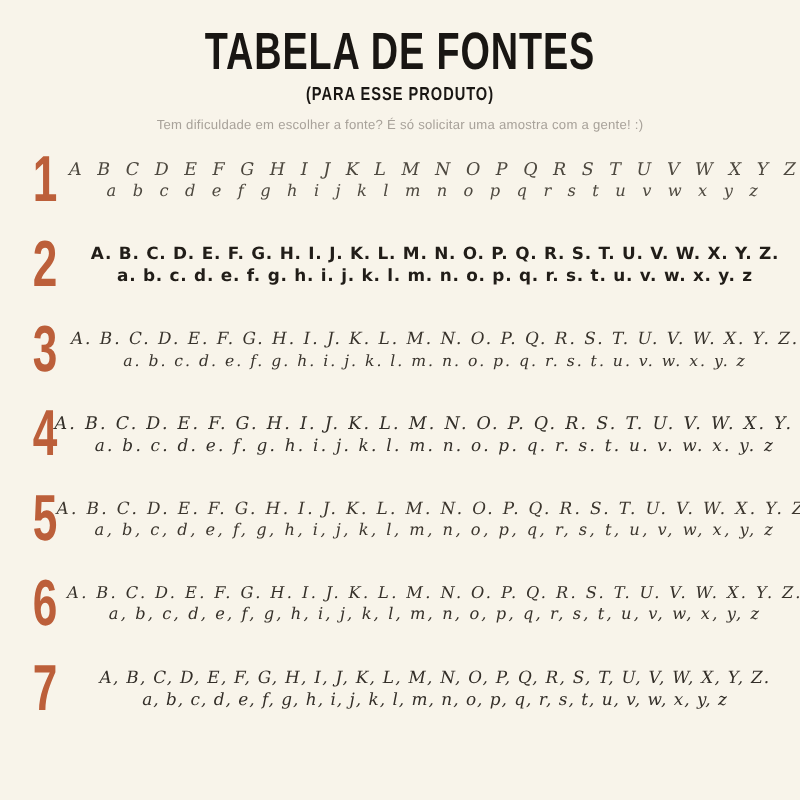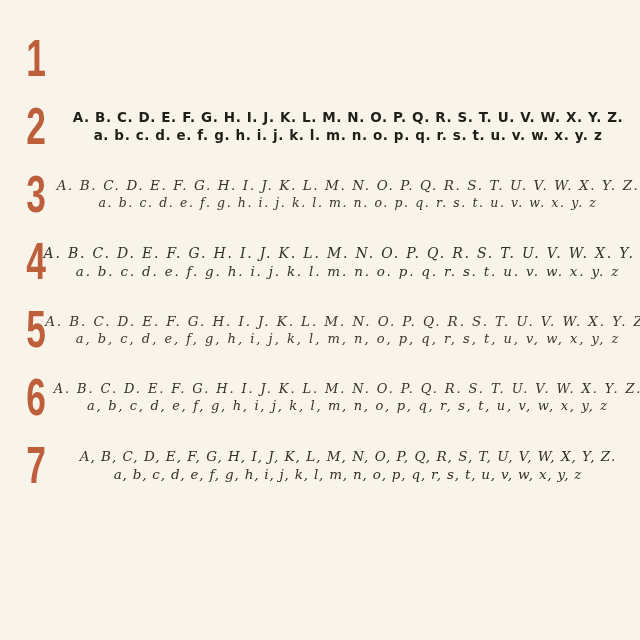--- a/index.html
+++ b/index.html
@@ -98,25 +98,34 @@
   .row-f6 .upper { font: italic 400 13px "DejaVu Serif", serif; letter-spacing: 1.9px; color: #36312a; }
   .row-f6 .lower { font: italic 400 13px "DejaVu Serif", serif; letter-spacing: 1.7px; color: #36312a; }
   
   .row-f7 .upper { font: italic 400 13.5px "DejaVu Serif", serif; letter-spacing: 1px;   color: #332e28; }
   .row-f7 .lower { font: italic 400 13.5px "DejaVu Serif", serif; letter-spacing: 0.8px; color: #332e28; }
 </style>
 </head>
 <body>
 
 <div class="page">
+  <div class="header">
+    <div class="page-title">TABELA DE FONTES</div>
+    <div class="page-subtitle">(PARA ESSE PRODUTO)</div>
+    <div class="helper-text">Tem dificuldade em escolher a fonte? É só solicitar uma amostra com a gente! :)</div>
+  </div>
 
   <div class="rows">
 
     <div class="font-row row-f1">
       <div class="row-number">1</div>
+      <div class="row-lines">
+        <div class="upper">A B C D E F G H I J K L M N O P Q R S T U V W X Y Z</div>
+        <div class="lower">a b c d e f g h i j k l m n o p q r s t u v w x y z</div>
+      </div>
     </div>
 
     <div class="font-row row-f2">
       <div class="row-number">2</div>
       <div class="row-lines">
         <div class="upper">A. B. C. D. E. F. G. H. I. J. K. L. M. N. O. P. Q. R. S. T. U. V. W. X. Y. Z.</div>
         <div class="lower">a. b. c. d. e. f. g. h. i. j. k. l. m. n. o. p. q. r. s. t. u. v. w. x. y. z</div>
       </div>
     </div>
 

